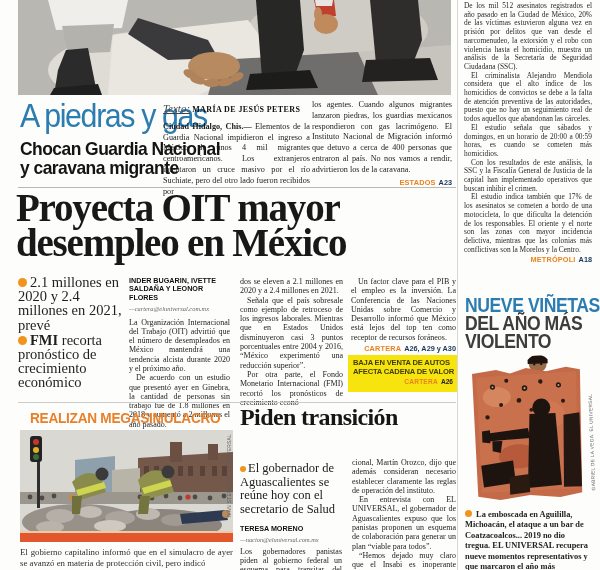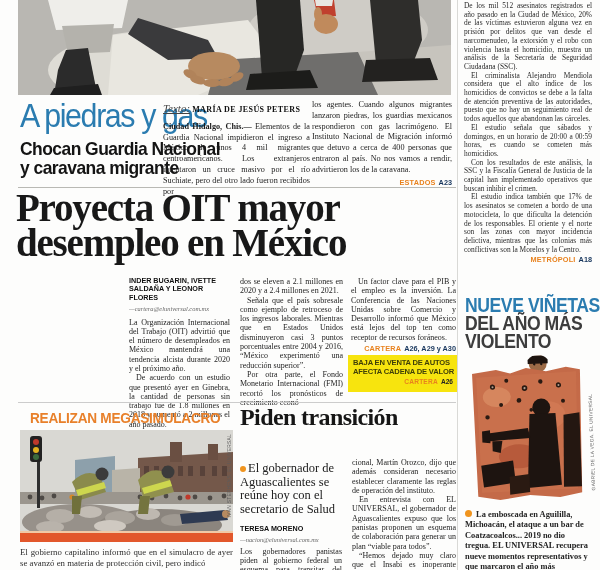--- a/index.html
+++ b/index.html
@@ -153,20 +153,24 @@
     </div>
   </div>
 
   <div class="abs hline" style="left:18px;top:187px;width:438px;"></div>
 
   <div id="oit-headline" class="abs">
     <div>Proyecta OIT mayor</div>
     <div>desempleo en México</div>
   </div>
 
+  <div id="oit-bullets" class="abs">
+    <div><span class="dot"></span><span>2.1 millones en 2020 y 2.4 millones en 2021, prevé</span></div>
+    <div class="b2"><span class="dot"></span><b>FMI</b><span> recorta pronóstico de crecimiento económico</span></div>
+  </div>
 
   <div id="oit-col1" class="abs news-col body-txt">
     <div class="col-byline">INDER BUGARIN, IVETTE SALDAÑA Y LEONOR FLORES</div>
     <span class="col-email">—cartera@eluniversal.com.mx</span>
     <p>La Organización Internacional del Trabajo (OIT) advirtió que el número de desempleados en México mantendrá una tendencia alcista durante 2020 y el próximo año.</p>
     <p class="ind">De acuerdo con un estudio que presentó ayer en Ginebra, la cantidad de personas sin trabajo fue de 1.8 millones en 2018 y aumentó a 2 millones el año pasado.</p>
     <p class="ind">La OIT prevé que los desocupa-</p>
   </div>
 
   <div id="oit-col2" class="abs news-col body-txt">

